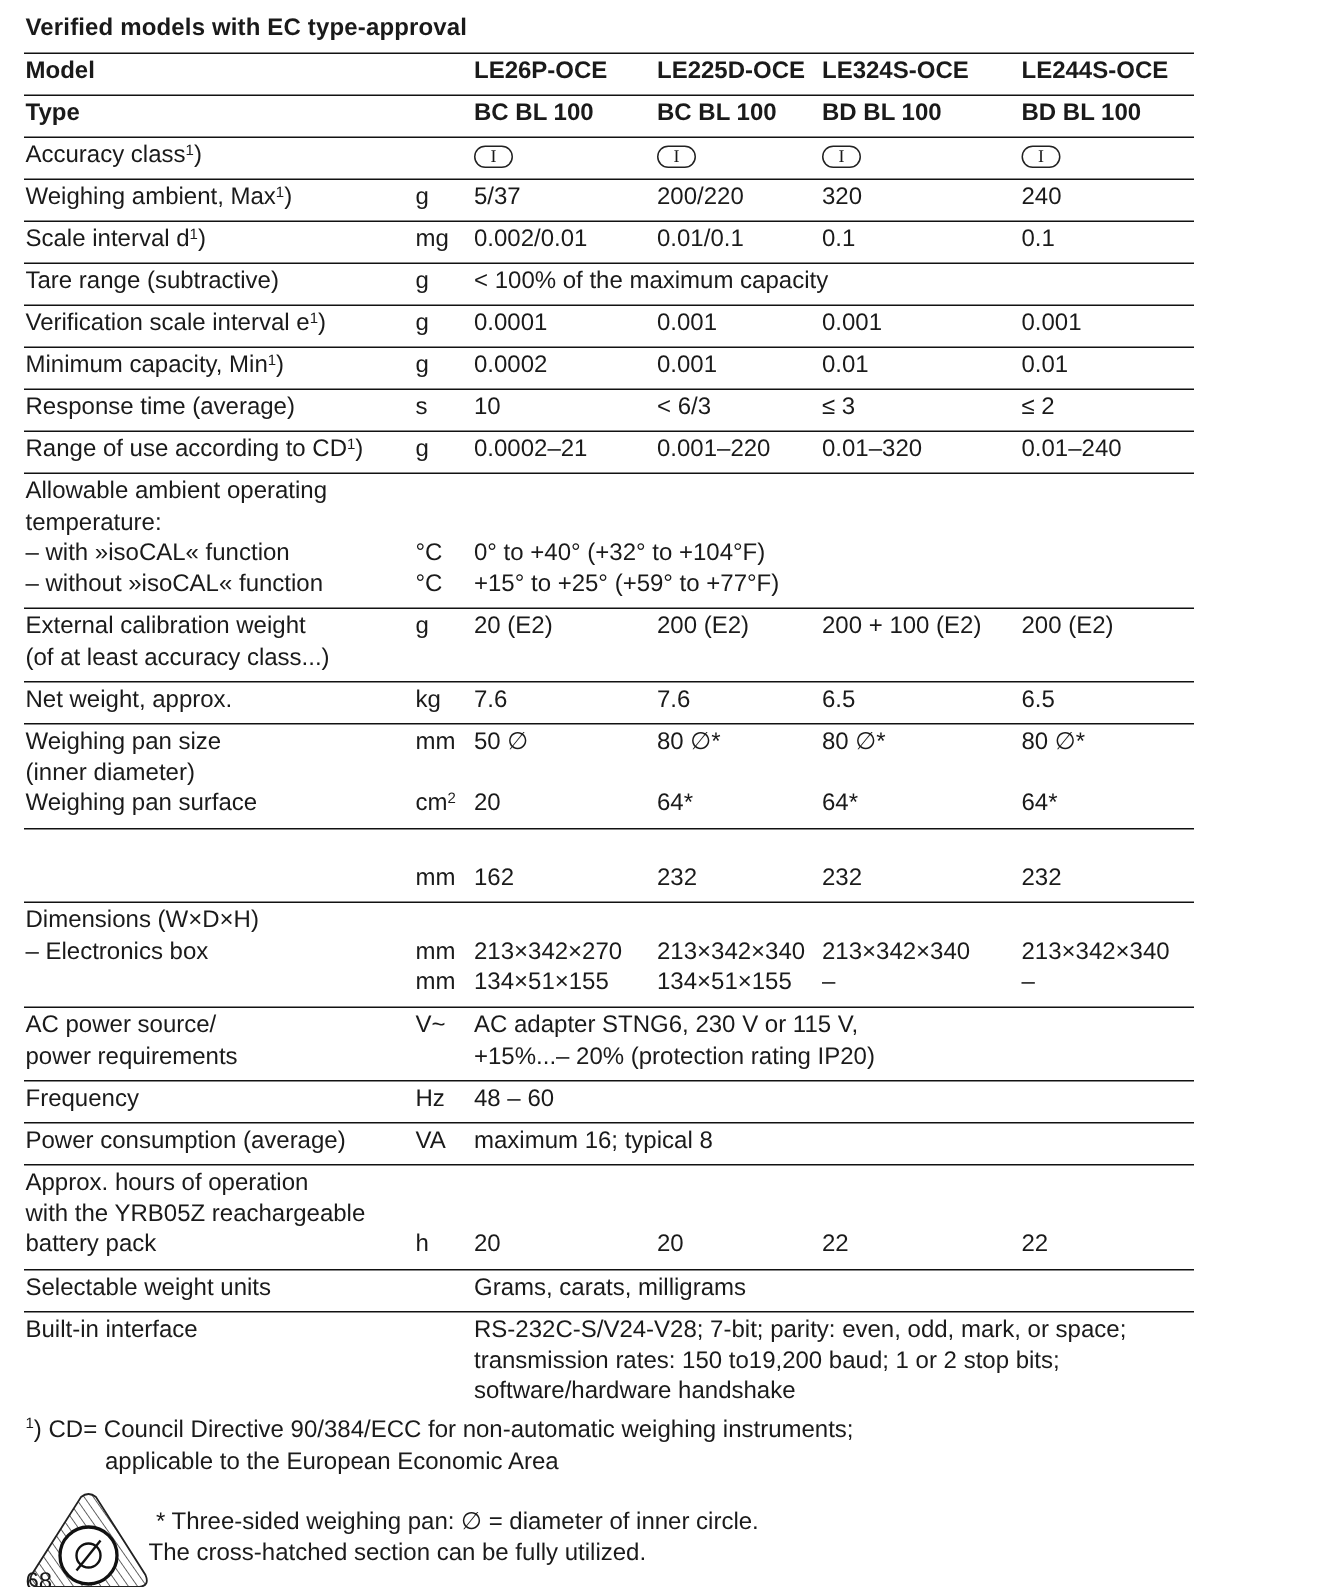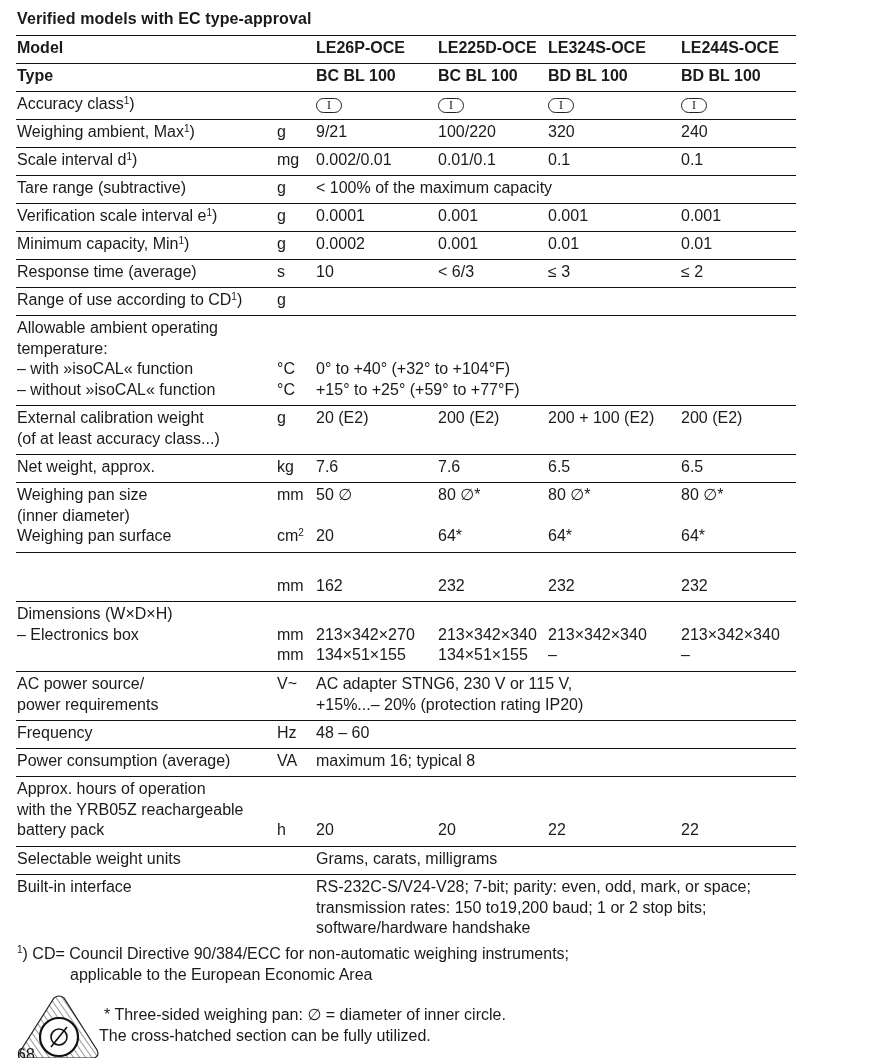--- a/index.html
+++ b/index.html
@@ -76,22 +76,22 @@
         <span class="cell c1"><span class="accuracy-icon">I</span></span>
         <span class="cell c2"><span class="accuracy-icon">I</span></span>
         <span class="cell c3"><span class="accuracy-icon">I</span></span>
       </div>
     </div>
 
     <div class="row" style="height:22px">
       <span class="label"><span>Weighing ambient, Max</span><sup>1</sup>)</span>
       <span class="unit">g</span>
       <div class="cols">
-        <span class="cell c0">9/21</span>
-        <span class="cell c1">100/220</span>
+        <span class="cell c0">5/37</span>
+        <span class="cell c1">200/220</span>
         <span class="cell c2">320</span>
         <span class="cell c3">240</span>
       </div>
     </div>
 
     <div class="row" style="height:22px">
       <span class="label"><span>Scale interval d</span><sup>1</sup>)</span>
       <span class="unit">mg</span>
       <div class="cols">
         <span class="cell c0">0.002/0.01</span>
@@ -138,20 +138,26 @@
         <span class="cell c0">10</span>
         <span class="cell c1">&lt; 6/3</span>
         <span class="cell c2">≤ 3</span>
         <span class="cell c3">≤ 2</span>
       </div>
     </div>
 
     <div class="row" style="height:22px">
       <span class="label"><span>Range of use according to CD</span><sup>1</sup>)</span>
       <span class="unit">g</span>
+      <div class="cols">
+        <span class="cell c0">0.0002–21</span>
+        <span class="cell c1">0.001–220</span>
+        <span class="cell c2">0.01–320</span>
+        <span class="cell c3">0.01–240</span>
+      </div>
     </div>
 
     <div class="row" style="height:84px">
       <span class="label" style="line-height:20.5px">
         <div>Allowable ambient operating</div>
         <div>temperature:</div>
         <div>– with »isoCAL« function</div>
         <div>– without »isoCAL« function</div>
       </span>
       <span class="unit" style="top:43px">

